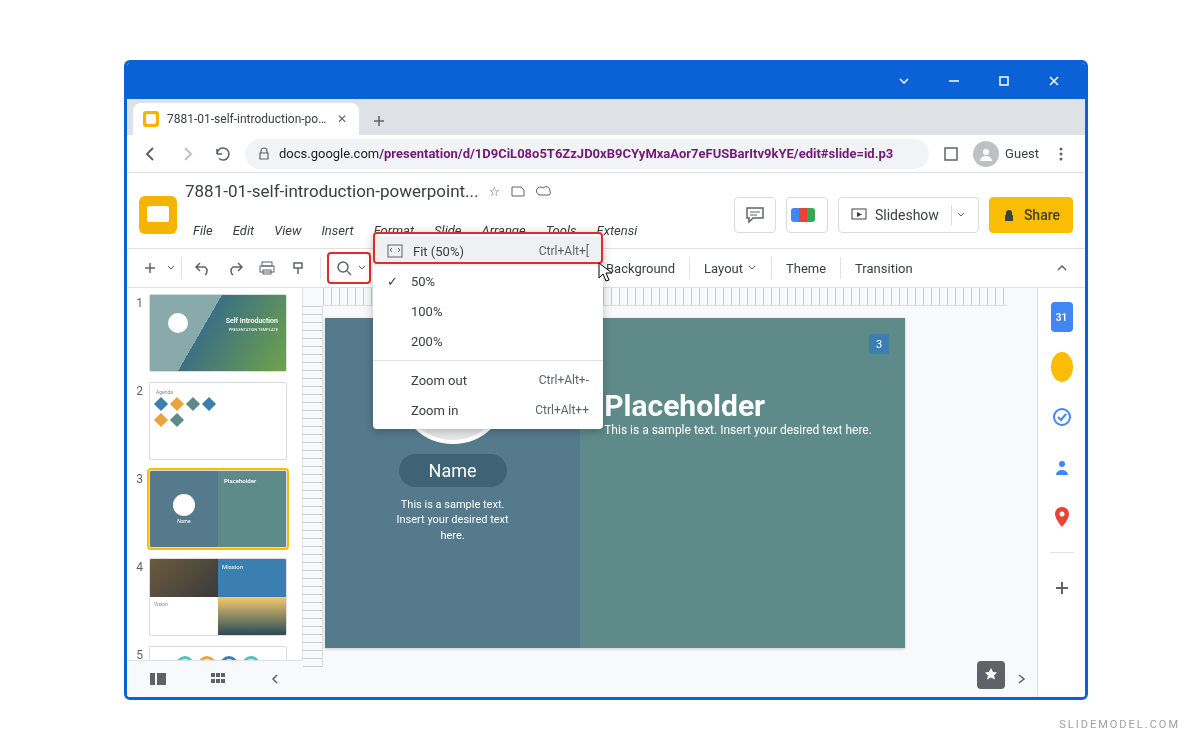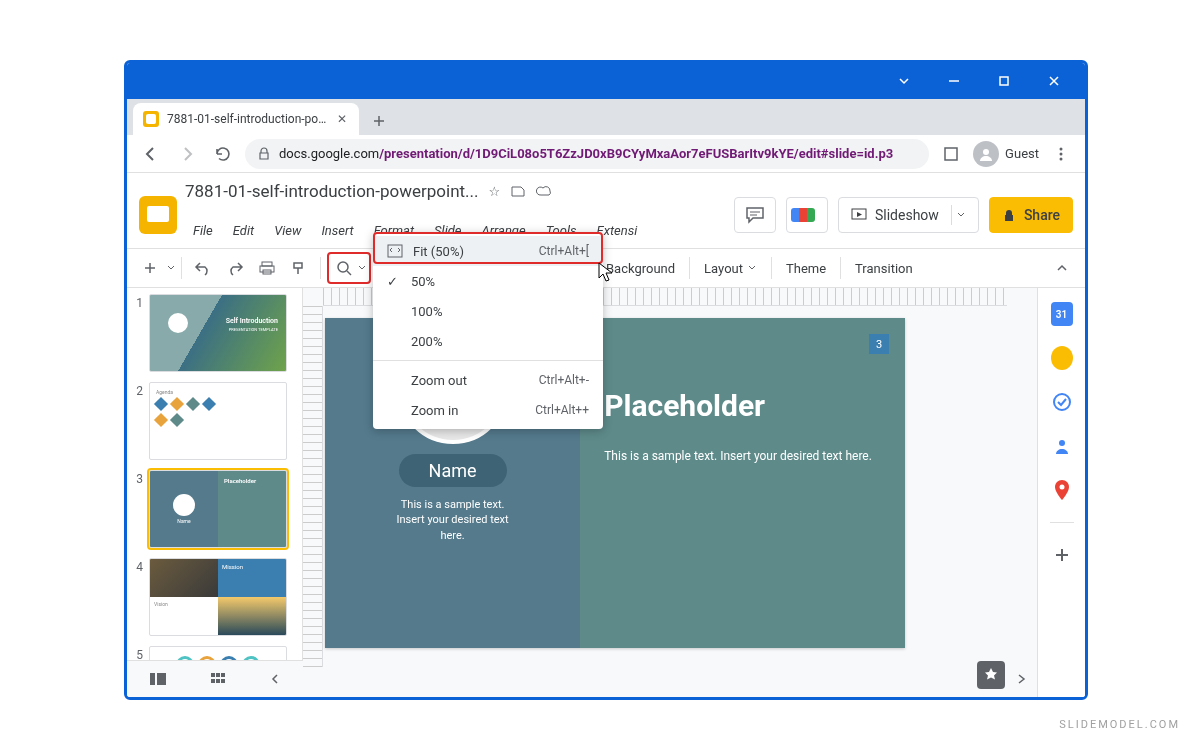--- a/index.html
+++ b/index.html
@@ -83,26 +83,26 @@
   .rulerh{ position:absolute; left:20px; right:30px; top:0; height:18px; background:repeating-linear-gradient(90deg,#ccc 0, #ccc 1px, transparent 1px, transparent 8px); border-bottom:1px solid #dadce0;}
   .rulerv{ position:absolute; left:0; top:18px; bottom:30px; width:20px; background:repeating-linear-gradient(0deg,#ccc 0, #ccc 1px, transparent 1px, transparent 8px); border-right:1px solid #dadce0;}
   .slide{ position:absolute; left:22px; top:30px; width:580px; height:330px; background:#fff; box-shadow:0 1px 3px rgba(0,0,0,.2); display:flex;}
   .slide .left{ width:44%; background:#547a8c; display:flex; flex-direction:column; align-items:center; padding-top:16px; gap:10px;}
   .slide .left .photo{ width:110px; height:110px; border-radius:50%; background:radial-gradient(circle at 50% 35%, #d8b896 0%, #d8b896 25%, #2a3a4a 25%, #2a3a4a 55%, #e8e8e8 55%); border:4px solid #fff;}
   .slide .left .namepill{ background:#3e6374; border-radius:20px; padding:6px 30px; color:#fff; font-size:18px;}
   .slide .left .desc{ color:#fff; font-size:11px; text-align:center; line-height:1.4;}
   .slide .right{ width:56%; background:#5e8a8a; padding:30px 24px; position:relative;}
   .slide .right .pg{ position:absolute; right:16px; top:16px; width:20px; height:20px; background:#3b7fb0; color:#fff; font-size:11px; display:flex; align-items:center; justify-content:center;}
   .slide .right .ttl{ color:#fff; font-size:30px; font-weight:700; margin-top:40px;}
-  .slide .right .sub{ color:#fff; font-size:12px; margin-top:26px;}
+  .slide .right .sub{ color:#fff; font-size:12px; margin-top:0;}
   .explore{ position:absolute; right:32px; bottom:8px; width:28px; height:28px; background:#5f6368; border-radius:4px; display:flex; align-items:center; justify-content:center; color:#fff;}
   .sbarrow{ position:absolute; right:6px; bottom:8px; width:20px; height:20px; color:#5f6368; display:flex; align-items:center; justify-content:center;}
   
   .sidepanel{ width:48px; border-left:1px solid #e0e0e0; background:#fff; display:flex; flex-direction:column; align-items:center; gap:20px; padding-top:14px;}
-  .sidepanel .sp{ width:22px; height:24px; border-radius:4px; display:flex; align-items:center; justify-content:center;}
+  .sidepanel .sp{ width:22px; height:30px; border-radius:4px; display:flex; align-items:center; justify-content:center;}
   
   .zoommenu{ position:absolute; left:373px; top:232px; width:230px; background:#fff; box-shadow:0 2px 10px rgba(0,0,0,.25); border-radius:4px; padding:4px 0; z-index:60; font-size:13px; color:#3c4043;}
   .zmitem{ display:flex; align-items:center; height:30px; padding:0 14px; gap:10px; position:relative;}
   .zmitem .shortcut{ margin-left:auto; color:#5f6368; font-size:12px;}
   .zmitem.fit{ background:#eef1f3;}
   .zm-hl{ position:absolute; left:373px; top:232px; width:230px; height:32px; border:2px solid #e02b2b; border-radius:4px; z-index:61; pointer-events:none;}
   .zmdiv{ height:1px; background:#e0e0e0; margin:4px 0;}
   .check{ width:14px; display:inline-block;}
   .cursor{ position:absolute; left:596px; top:262px; z-index:100; color:#000;}
   

